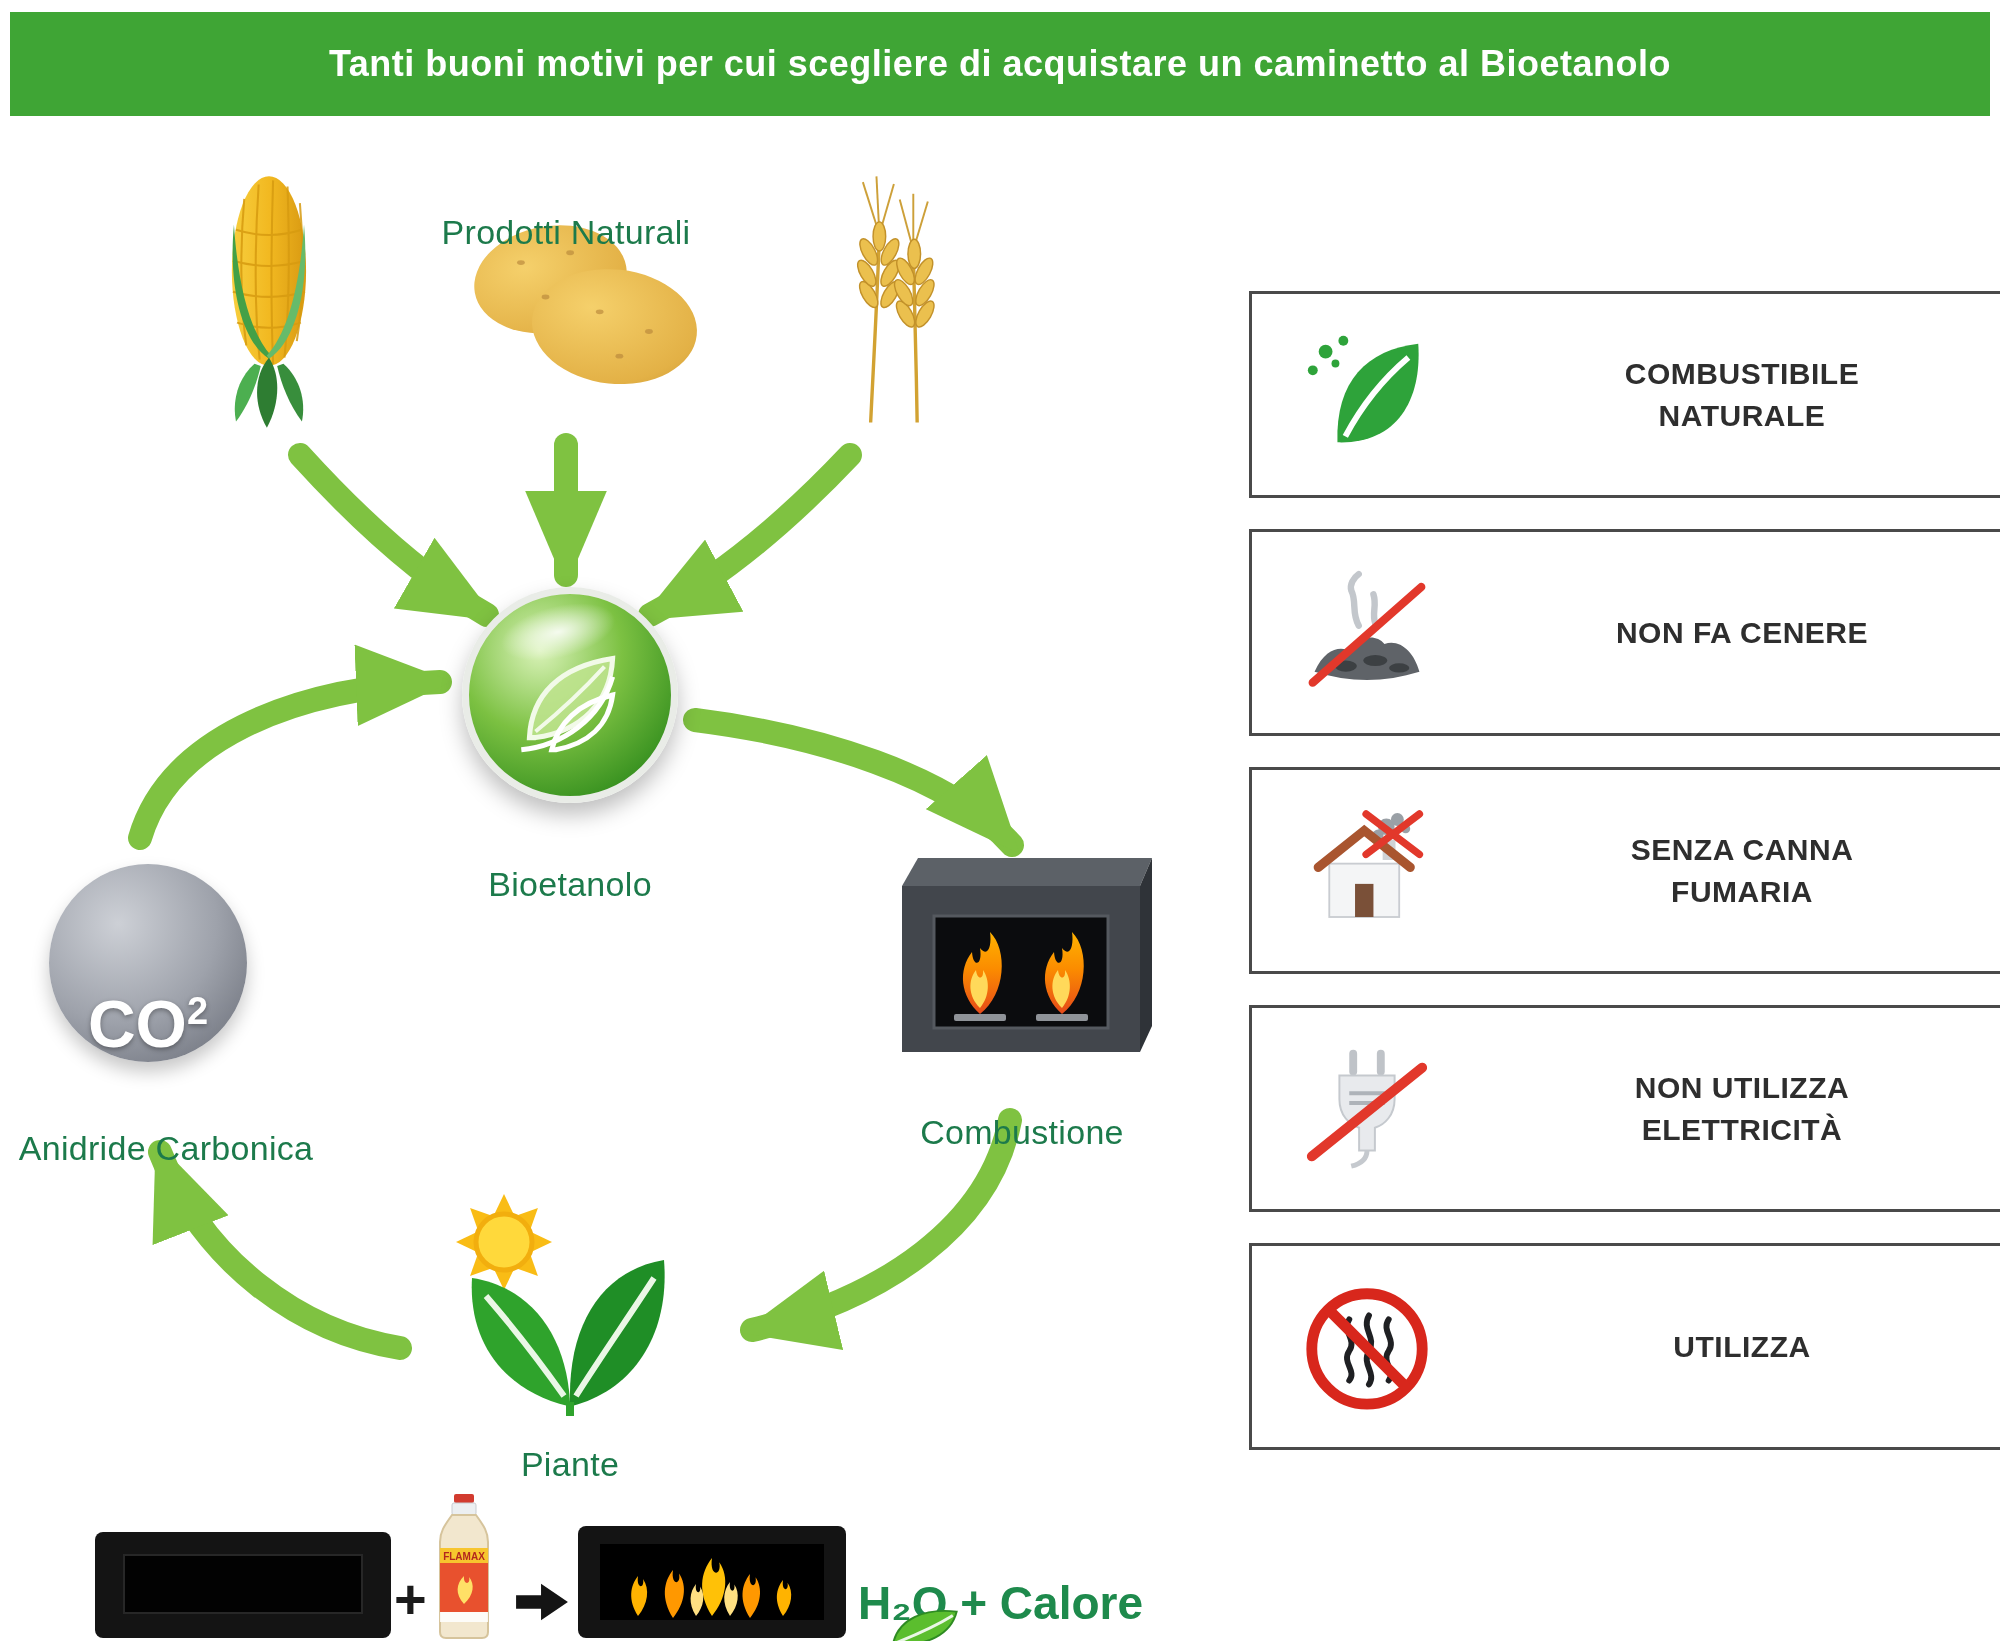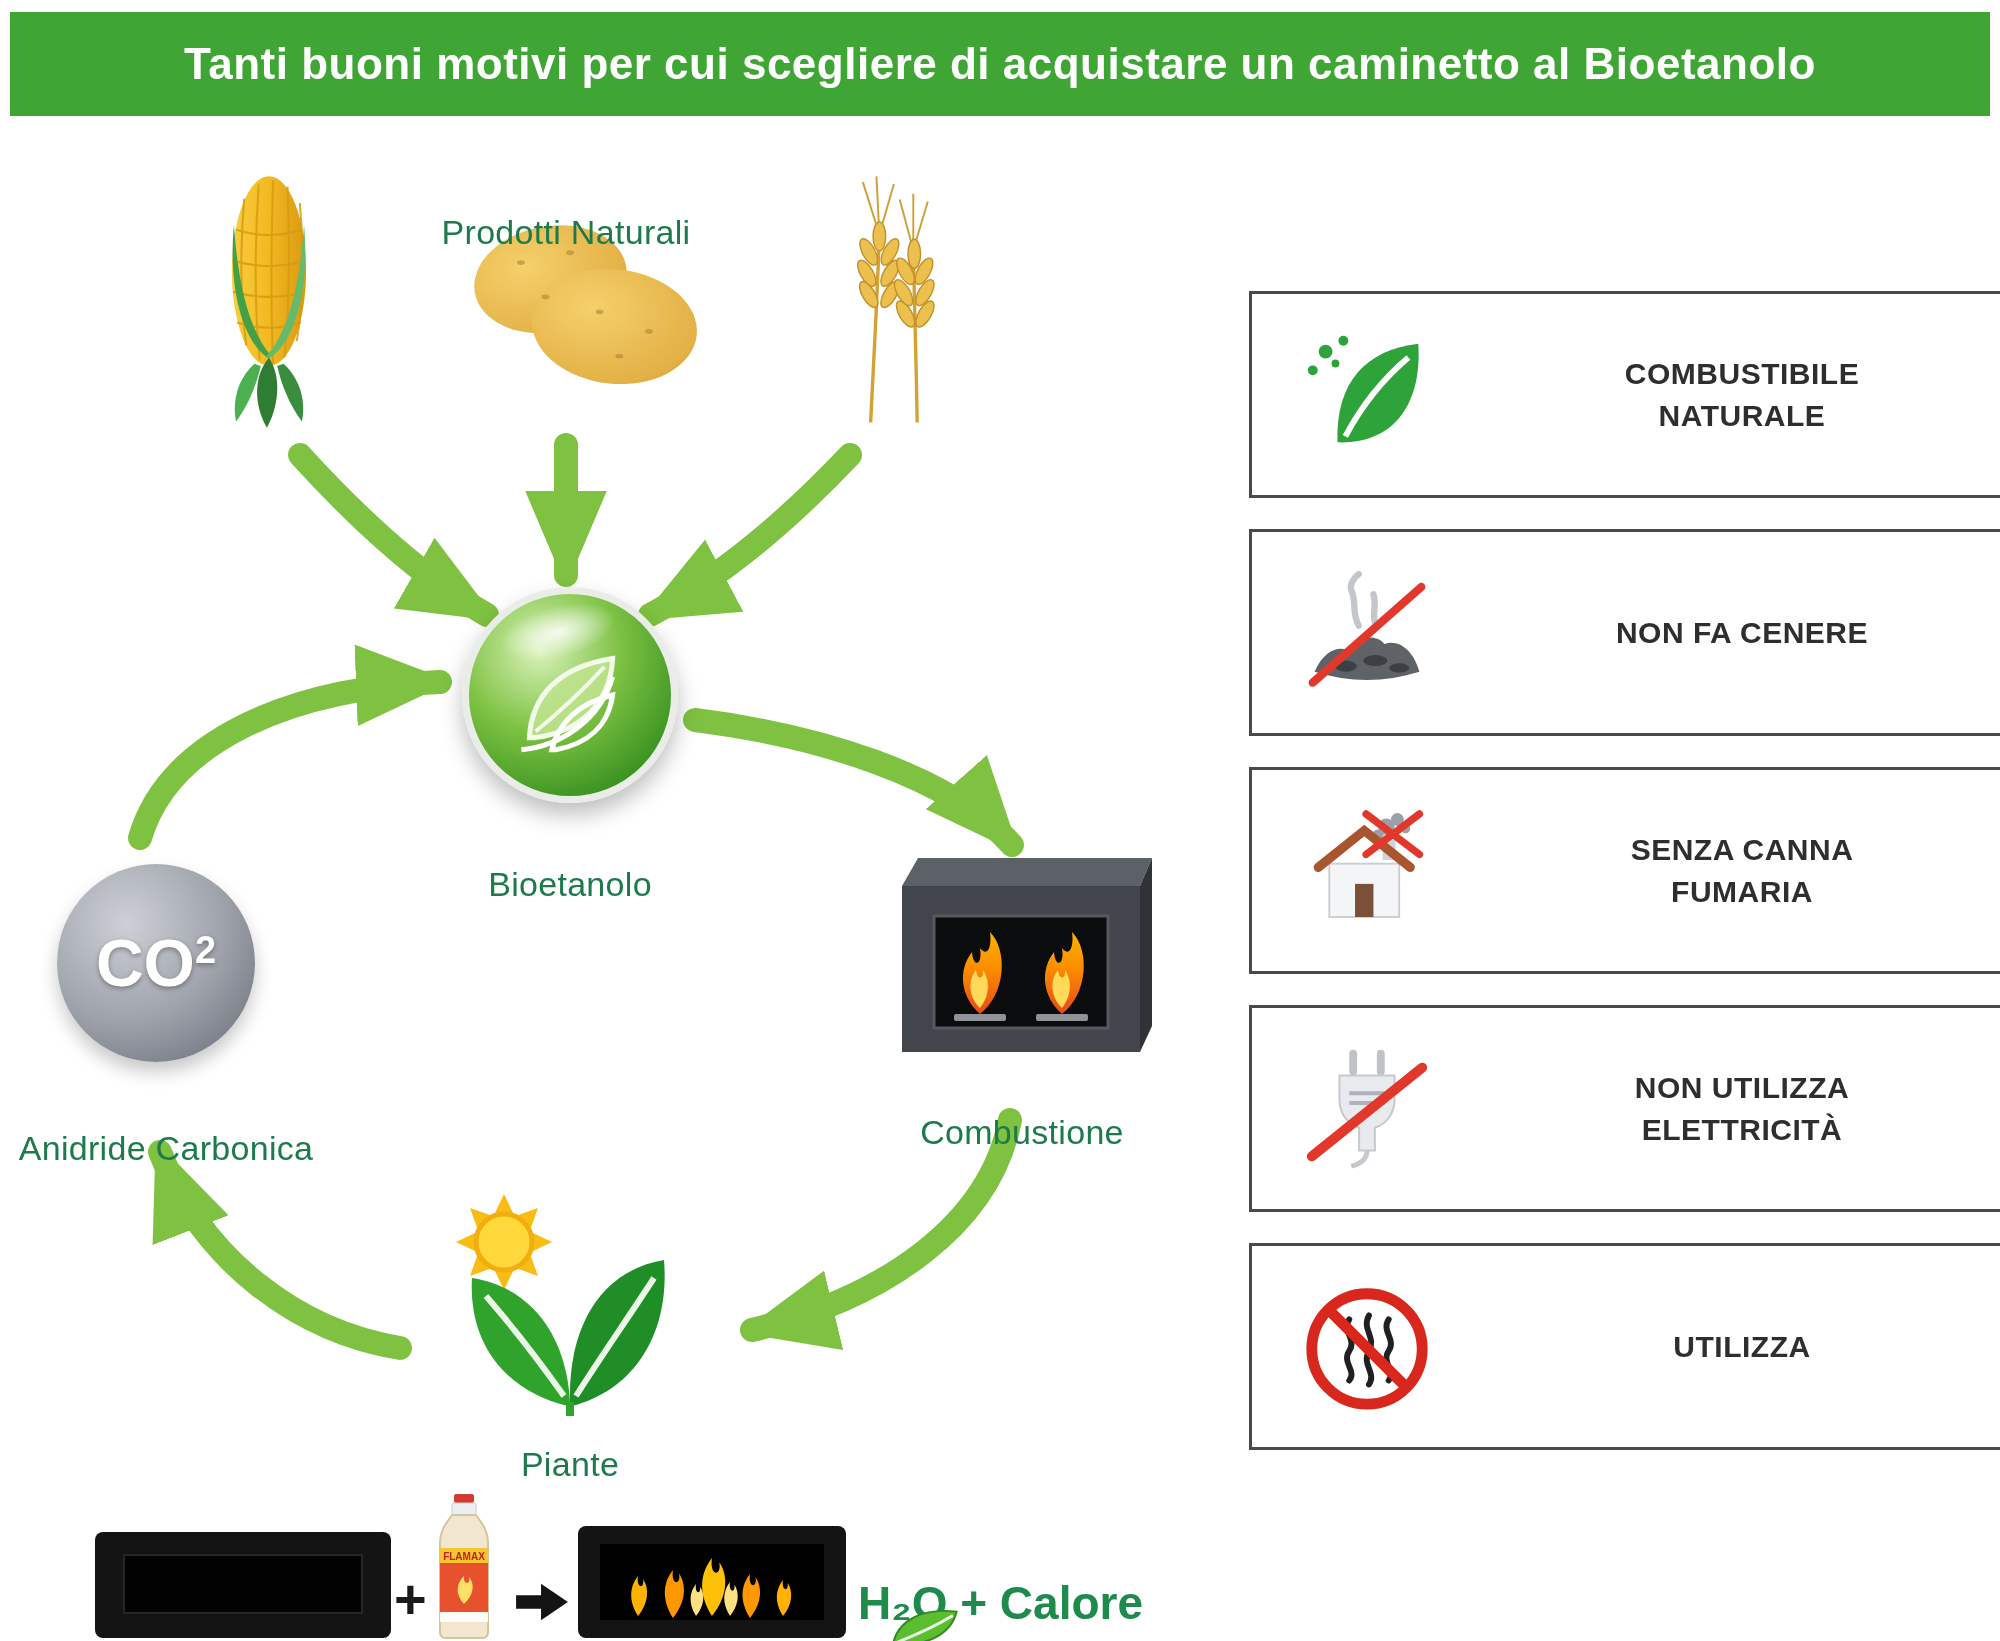--- a/index.html
+++ b/index.html
@@ -6,45 +6,45 @@
   body{
     width:2000px;height:1641px;position:relative;background:#ffffff;overflow:hidden;
     font-family:"Liberation Sans","DejaVu Sans",sans-serif;
   }
   .abs{position:absolute;}
   .header{
     left:10px;top:12px;width:1980px;height:104px;
     background:var(--header-green,#3FA535);
     display:flex;align-items:center;justify-content:center;z-index:4;
   }
-  .header-title{color:#ffffff;font-size:44px;font-weight:bold;letter-spacing:.5px;white-space:nowrap;}
+  .header-title{color:#ffffff;font-size:36px;font-weight:bold;letter-spacing:.5px;white-space:nowrap;}
   .arrows{left:0;top:0;z-index:1;}
   .img{z-index:2;}
   .cycle-label{
     font-size:34px;font-weight:normal;color:var(--label-green,#1C7A4B);
     transform:translateX(-50%);white-space:nowrap;z-index:3;letter-spacing:.3px;margin-top:43px;
   }
   .bio-sphere{
     left:462px;top:587px;width:216px;height:216px;border-radius:50%;
     border:7px solid #E9ECE7;box-sizing:border-box;
     background:radial-gradient(circle at 35% 28%, #D9F2B8, #7CC142 42%, #3C9422 78%, #2E7D1D);
     box-shadow:0 12px 22px rgba(0,0,0,.25);
     display:flex;align-items:center;justify-content:center;z-index:2;
   }
   .bio-sphere::before{
     content:"";position:absolute;left:30px;top:12px;width:118px;height:52px;border-radius:50%;
     background:radial-gradient(ellipse at center, rgba(255,255,255,.85), rgba(255,255,255,0) 70%);
     transform:rotate(-14deg);
   }
   .bio-sphere svg{width:142px;height:142px;position:relative;}
   .co2-sphere{
-    left:57px;top:864px;width:198px;height:198px;border-radius:50%;
+    left:49px;top:864px;width:198px;height:198px;border-radius:50%;
     background:radial-gradient(circle at 35% 30%, #CDD0D6, #9EA2AB 52%, #70747E 90%);
     box-shadow:0 10px 18px rgba(0,0,0,.22);
-    display:flex;align-items:center;justify-content:center;z-index:2;
+    display:flex;align-items:flex-end;justify-content:center;z-index:2;
   }
   .co2-text{font-size:66px;font-weight:bold;color:#ffffff;text-shadow:0 2px 5px rgba(0,0,0,.35);}
   .co2-text sup{font-size:38px;}
   .fp-frame{background:#141414;border-radius:8px;z-index:2;}
   .fp-inner{position:absolute;left:28px;right:28px;top:22px;bottom:24px;background:#020202;box-shadow:inset 0 0 0 2px #272727;}
   .plus-sign{font-size:56px;font-weight:bold;color:#1b1b1b;z-index:2;}
   .result-text{font-size:46px;font-weight:bold;color:var(--result-green,#1E8A4C);white-space:nowrap;z-index:2;margin-top:24px;}
   .benefits{
     left:1249px;top:291px;width:786px;display:flex;flex-direction:column;gap:31px;position:absolute;z-index:2;
   }

